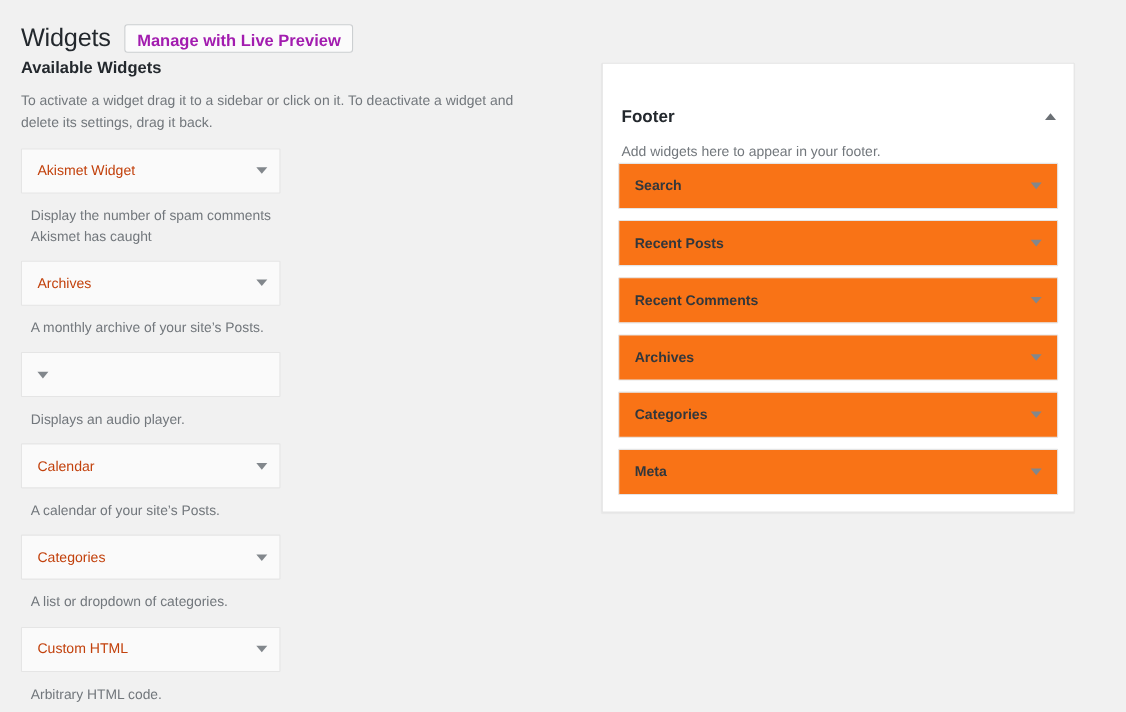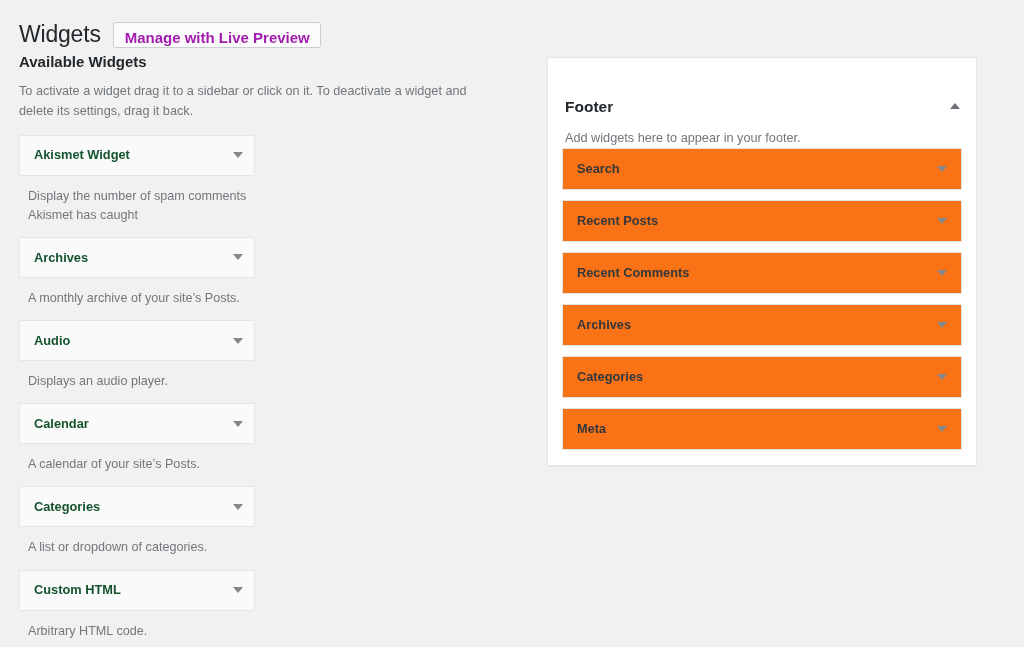--- a/index.html
+++ b/index.html
@@ -104,22 +104,22 @@
     border-radius: 1px;
     height: 41px;
     display: flex;
     align-items: center;
     padding: 0 11px 0 14px;
     cursor: move;
   }
 
   .widget-name {
     font-size: 12.8px;
-    font-weight: bold;
-    color: #14532d;
+    font-weight: normal;
+    color: #c2410c;
     flex: 1;
     line-height: 1.2;
   }
 
   .widget-desc {
     font-size: 12.6px;
     color: #72777c;
     line-height: 1.52;
     padding: 11px 0 12px 9px;
     min-height: 38px;
@@ -227,21 +227,20 @@
           </div>
           <div class="widget-cell">
             <div class="widget-box">
               <span class="widget-name">Archives</span>
               <span class="tri tri-down"></span>
             </div>
             <div class="widget-desc">A monthly archive of your site’s Posts.</div>
           </div>
           <div class="widget-cell">
             <div class="widget-box">
-              <span class="widget-name">Audio</span>
               <span class="tri tri-down"></span>
             </div>
             <div class="widget-desc">Displays an audio player.</div>
           </div>
           <div class="widget-cell">
             <div class="widget-box">
               <span class="widget-name">Calendar</span>
               <span class="tri tri-down"></span>
             </div>
             <div class="widget-desc">A calendar of your site’s Posts.</div>

